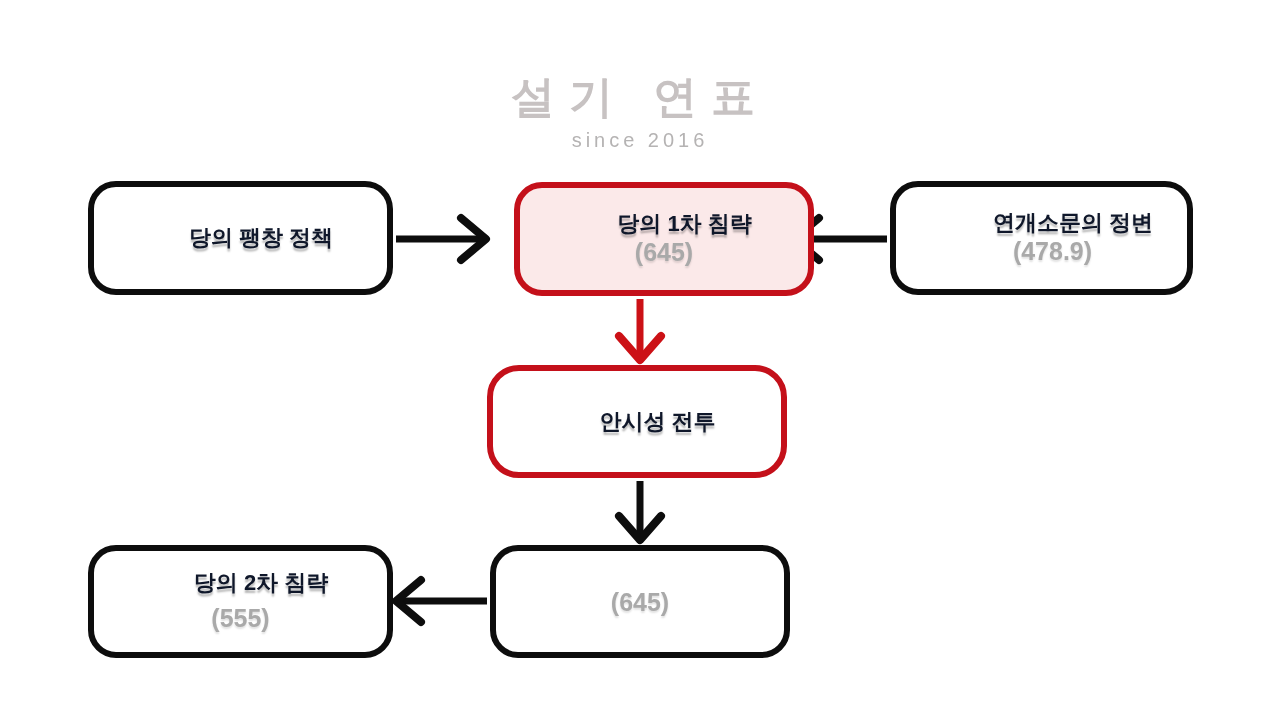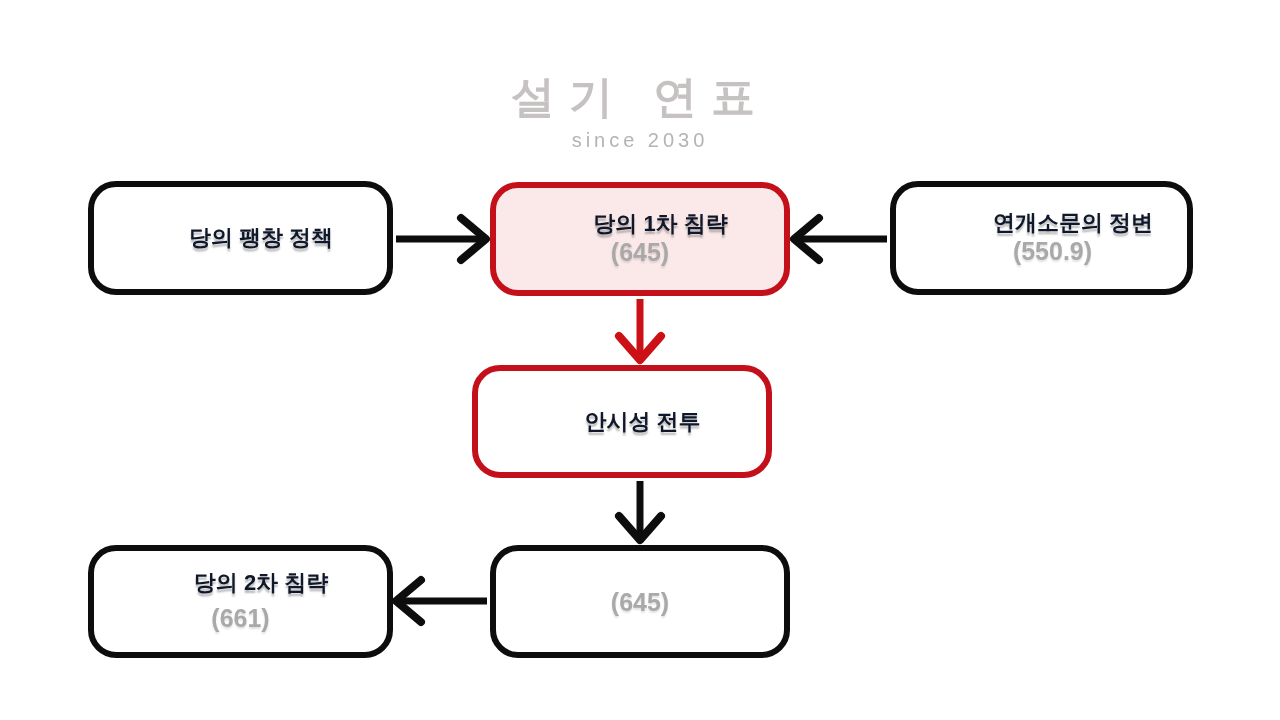--- a/index.html
+++ b/index.html
@@ -50,23 +50,23 @@
     white-space: nowrap;
     margin-left: 41px;
   }
   .node-year {
     margin-top: 1px;
     font-size: 25px; font-weight: 700; color: #a9a9a9;
     text-shadow: 0 2px 2px rgba(0,0,0,0.12);
   }
 
   #node-tang-expansion  { left: 88px;  top: 181px; width: 305px; height: 114px; }
-  #node-tang-invasion1  { left: 490px; top: 182px; width: 300px; height: 114px; }
+  #node-tang-invasion1  { left: 514px; top: 182px; width: 300px; height: 114px; }
   #node-yeon-coup       { left: 890px; top: 181px; width: 303px; height: 114px; padding-left: 22px; }
-  #node-ansi-battle     { left: 472px; top: 365px; width: 300px; height: 113px; }
+  #node-ansi-battle     { left: 487px; top: 365px; width: 300px; height: 113px; border-radius: 32px; }
   #node-tang-withdrawal { left: 490px; top: 545px; width: 300px; height: 113px; }
   #node-tang-invasion2  { left: 88px;  top: 545px; width: 305px; height: 113px; gap: 8px; }
 
   
   .connector-layer {
     position: absolute; left: 0; top: 0;
     width: 1280px; height: 720px;
     pointer-events: none;
   }
   .edge-black { stroke: #0d0d0d; }
@@ -74,21 +74,21 @@
   .edge-line  { stroke-width: 7; fill: none; stroke-linecap: butt; }
   .edge-head  { stroke-width: 8; fill: none; stroke-linecap: round; stroke-linejoin: round; }
 </style>
 </head>
 <body>
 
 <div class="stage">
 
   <div class="watermark">
     <div class="watermark-title">설기 연표</div>
-    <div class="watermark-sub">since 2030</div>
+    <div class="watermark-sub">since 2016</div>
   </div>
 
   <svg class="connector-layer" width="1280" height="720" viewBox="0 0 1280 720" aria-hidden="true">
 
     <g>
       <line class="edge-line edge-black" x1="396" y1="239" x2="483" y2="239"></line>
       <path class="edge-head edge-black" d="M 461 218 L 486 239 L 461 260"></path>
     </g>
 
     <g>
@@ -116,29 +116,29 @@
     <div class="node-title">당의 팽창 정책</div>
   </div>
 
   <div class="node red-border red-fill" id="node-tang-invasion1">
     <div class="node-title">당의 1차 침략</div>
     <div class="node-year">(645)</div>
   </div>
 
   <div class="node" id="node-yeon-coup">
     <div class="node-title">연개소문의 정변</div>
-    <div class="node-year">(550.9)</div>
+    <div class="node-year">(478.9)</div>
   </div>
 
   <div class="node red-border" id="node-ansi-battle">
     <div class="node-title">안시성 전투</div>
   </div>
 
   <div class="node" id="node-tang-withdrawal">
     <div class="node-year">(645)</div>
   </div>
 
   <div class="node" id="node-tang-invasion2">
     <div class="node-title">당의 2차 침략</div>
-    <div class="node-year">(661)</div>
+    <div class="node-year">(555)</div>
   </div>
 
 </div>
 
 </body></html>

